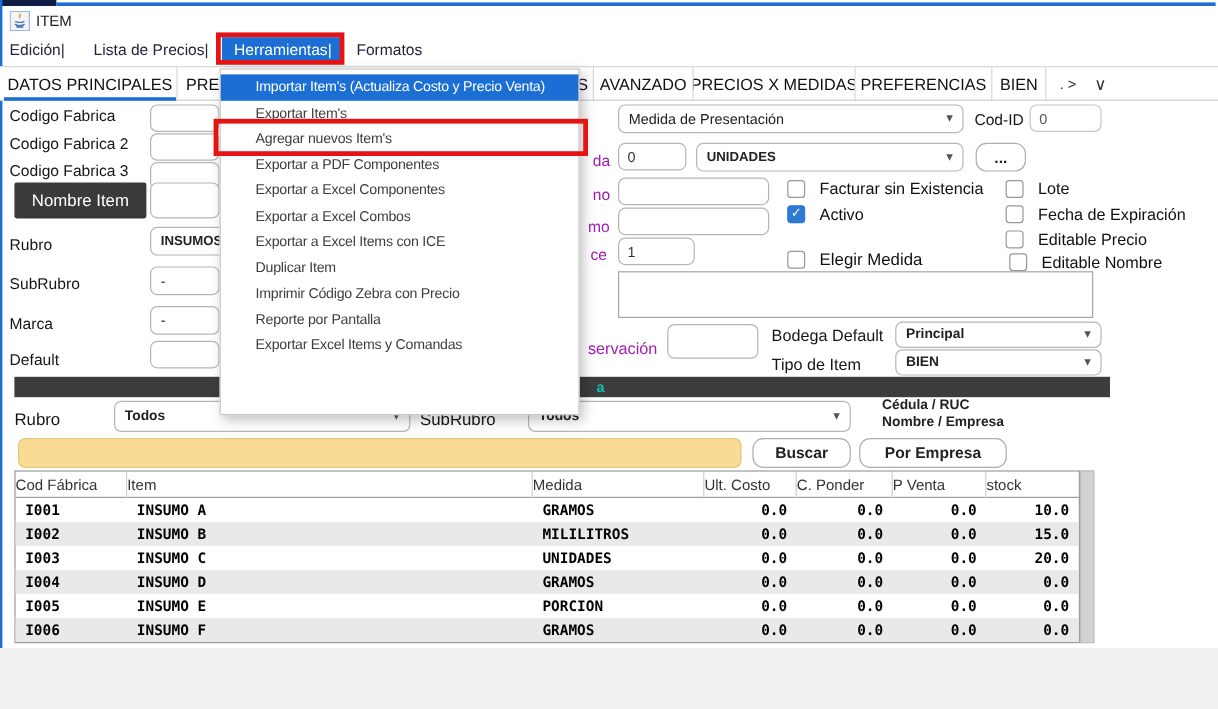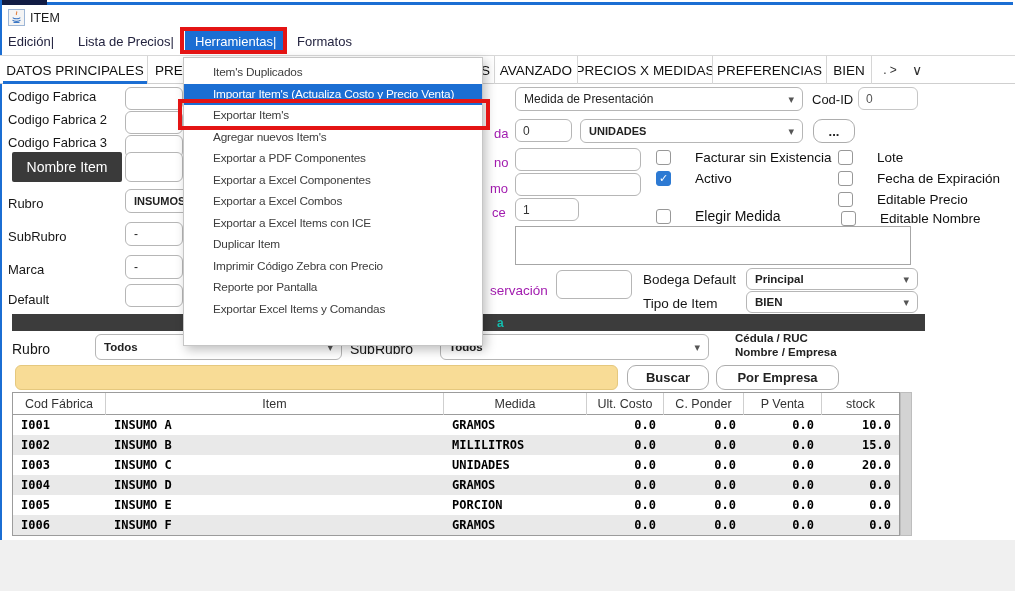--- a/index.html
+++ b/index.html
@@ -17,21 +17,21 @@
   font:12px "Liberation Sans","DejaVu Sans",sans-serif;padding:0 7px;color:#333;outline:none}
 .combo{display:flex;align-items:center;background:#fff;border:1px solid #b6b6b6;border-radius:6px;
   height:24px;padding:0 8px;font-size:12px;color:#222;white-space:nowrap;overflow:hidden;cursor:default}
 .combo .caret{margin-left:auto;color:#555;font-size:11px;line-height:1}
 .combo .bold{font-weight:bold;font-size:11px}
 .btn{display:flex;align-items:center;justify-content:center;background:#fff;border:1px solid #adadad;
   border-radius:9px;font-size:13px;font-weight:600;color:#222;cursor:default}
 .cb{width:15px;height:15px;border:1px solid #989898;border-radius:3px;background:#fff;
   display:inline-flex;align-items:center;justify-content:center;flex:none}
 .cb.checked{background:#2d7ad3;border-color:#2d7ad3;color:#fff;font-size:11px;font-weight:bold;line-height:1}
-.cb-row{display:flex;gap:24px;align-items:center}
+.cb-row{display:flex;gap:12px;align-items:center}
 .cb-lab{font-size:13.5px;color:#101010;white-space:nowrap}
 
 .titlebar-text{font-size:12.5px;color:#1a1a1a}
 .mb-item{display:inline-flex;align-items:center;height:21px;font-size:13px;color:#23233f;white-space:nowrap}
 .mb-item .pipe{color:#23233f}
 .mb-item.hl{background:var(--accent-blue);color:#fff;padding:0 10px}
 .mb-item.hl .pipe{color:#fff}
 
 .tabbar{position:absolute;left:0;top:55px;width:1015px;height:29px;background:#fff;
   border-top:1px solid #d8d8d8;border-bottom:1px solid #cfcfcf}
@@ -51,21 +51,21 @@
 .darkbar{position:absolute;background:var(--dark-bar)}
 .darkbtn{display:flex;align-items:center;justify-content:center;background:#3a3a3a;color:#fff;
   font-size:14px;border-radius:2px;cursor:default}
 
 .search-input{position:absolute;background:var(--search-yellow);border:1px solid #e5c87e;
   border-radius:6px;outline:none;padding:0 10px;font-size:13px;color:#333}
 
 .tbl{position:absolute;left:12px;top:392px;width:888px;border:1px solid #9c9c9c;background:#fff}
 .trow{display:grid;grid-template-columns:93px 338px 143px 77px 80px 78px 77px;align-items:center}
 .thead{height:22px;border-bottom:1px solid #9c9c9c}
-.th{font-size:12.5px;color:#333;text-align:center;border-right:1px solid #cfcfcf;height:22px;
+.th{font-size:12.5px;color:#333;border-right:1px solid #cfcfcf;height:22px;
   line-height:22px;overflow:hidden;white-space:nowrap}
 .th:last-child{border-right:none}
 .drow{height:20px;font-family:"DejaVu Sans Mono","Liberation Mono",monospace;font-size:12px;
   font-weight:700;color:#000;cursor:default}
 .drow.stripe{background:var(--row-stripe)}
 .td{white-space:nowrap;overflow:hidden}
 .td.txt{padding-left:8px}
 .td.num{text-align:right;padding-right:8px}
 .scrolllane{position:absolute;left:900px;top:392px;width:12px;height:144px;background:#d3d3d3;border:1px solid #bdbdbd}
 .bigta{position:absolute;border:1px solid #a6a6a6;background:#fff;resize:none;outline:none;
@@ -300,21 +300,20 @@
         <div class="td num">0.0</div>
         <div class="td num">0.0</div>
         <div class="td num">0.0</div>
     </div>
   </div>
   <div class="scrolllane"></div>
 
   <div class="abs" style="left:0;top:540px;width:1015px;height:51px;background:#f0f0f0"></div>
 
   <div class="menu">
-    <div class="mi">Item's Duplicados</div>
     <div class="mi hl">Importar Item's (Actualiza Costo y Precio Venta)</div>
     <div class="mi">Exportar Item's</div>
     <div class="mi">Agregar nuevos Item's</div>
     <div class="mi">Exportar a PDF Componentes</div>
     <div class="mi">Exportar a Excel Componentes</div>
     <div class="mi">Exportar a Excel Combos</div>
     <div class="mi">Exportar a Excel Items con ICE</div>
     <div class="mi">Duplicar Item</div>
     <div class="mi">Imprimir Código Zebra con Precio</div>
     <div class="mi">Reporte por Pantalla</div>

